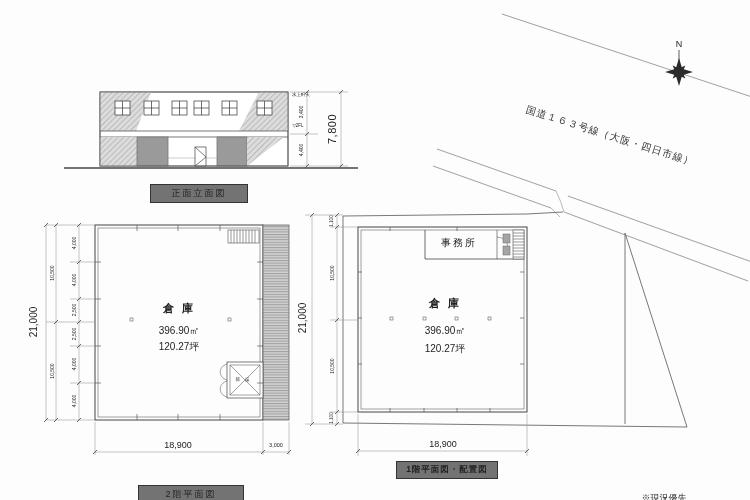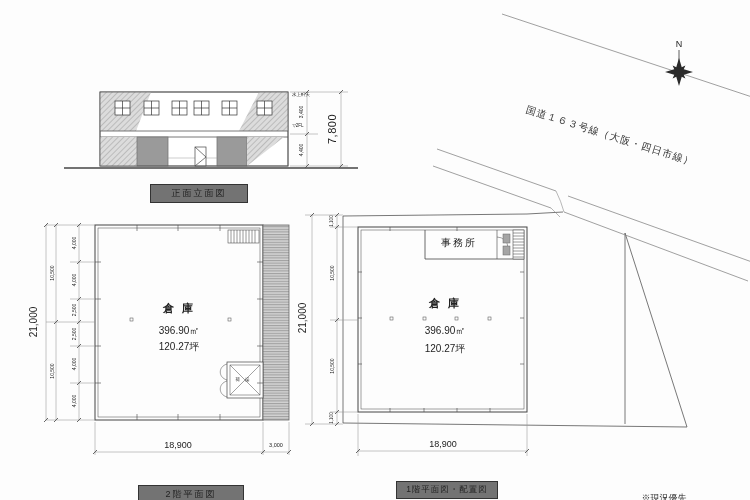--- a/index.html
+++ b/index.html
@@ -189,21 +189,21 @@
   <span class="rot f10" style="left:303px;top:318px;">21,000</span>
   <span class="rot f4" style="left:332px;top:221px;">1,100</span>
   <span class="rot f5" style="left:332px;top:273px;">10,500</span>
   <span class="rot f5" style="left:332px;top:366px;">10,500</span>
   <span class="rot f4" style="left:332px;top:418px;">1,100</span>
   <span class="lbl f8" style="left:459px;top:243px;letter-spacing:2px;">事務所</span>
   <span class="lbl f11" style="left:448px;top:303px;letter-spacing:8px;font-weight:bold;">倉庫</span>
   <span class="lbl f10" style="left:445px;top:331px;">396.90㎡</span>
   <span class="lbl f10" style="left:445px;top:349px;">120.27坪</span>
   <span class="lbl f9" style="left:443px;top:444px;">18,900</span>
-  <div class="box" style="left:396px;top:481px;width:100px;height:16px;">
+  <div class="box" style="left:396px;top:461px;width:100px;height:16px;font-weight:bold;">
     <span style="font-size:8.5px;letter-spacing:1px;">1階平面図・配置図</span>
   </div>
 
   <span class="roadrot f10" style="left:610px;top:136px;letter-spacing:1px;">国道１６３号線（大阪・四日市線）</span>
   <span class="lbl f9" style="left:679px;top:44px;">N</span>
   <span class="lbl f9" style="left:664px;top:498px;">※現況優先</span>
 
 </div>
 
 </body></html>

